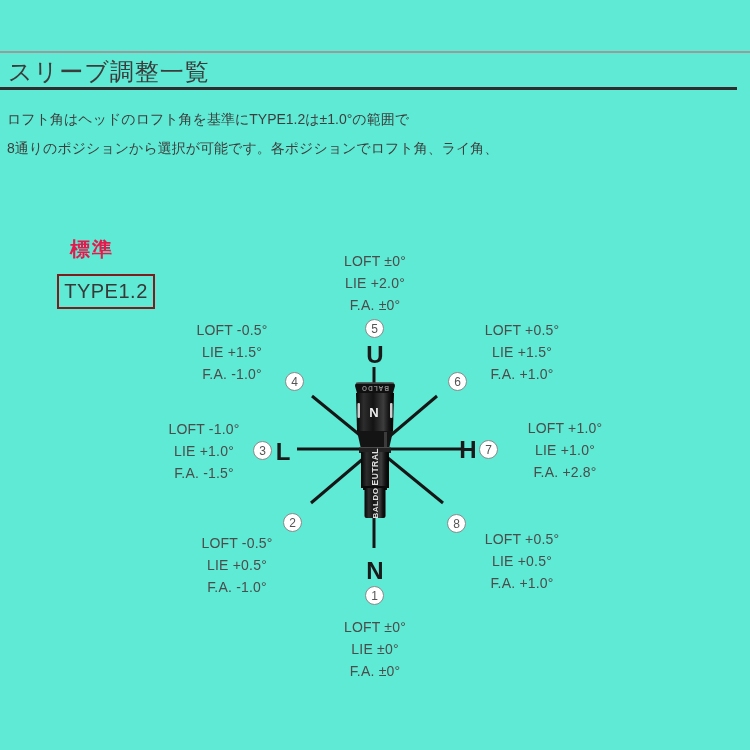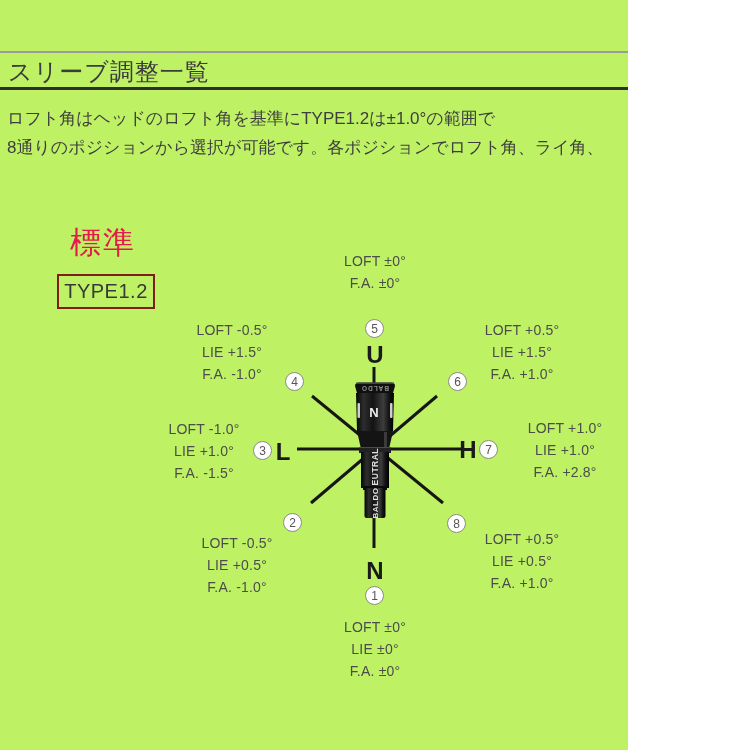--- a/index.html
+++ b/index.html
@@ -1,25 +1,25 @@
 <!DOCTYPE html>
 <html><head>
 <meta charset="utf-8">
 <style>
   html, body { margin: 0; padding: 0; background: #ffffff; }
   body { font-family: "Liberation Sans", "DejaVu Sans", sans-serif; }
-  .page { position: relative; width: 628px; height: 750px; background: #bef264; overflow: hidden; }
+  .page { position: relative; width: 750px; height: 750px; background: #5eead4; overflow: hidden; }
 
   .top-rule   { position: absolute; left: 0; top: 51px; width: 750px; height: 2px; background: #9b9b9b; }
   .title      { position: absolute; left: 8px; top: 56px; font-size: 24px; color: #3c3c3c; letter-spacing: 1px; }
   .title-rule { position: absolute; left: 0; top: 87px; width: 737px; height: 3px; background: #2e2e2e; }
 
-  .intro { position: absolute; left: 7px; top: 105px; font-size: 17px; line-height: 28.5px; color: #3e3e3e; }
+  .intro { position: absolute; left: 7px; top: 105px; font-size: 14px; line-height: 28.5px; color: #3e3e3e; }
 
-  .standard  { position: absolute; left: 70px; top: 222px; font-size: 31px; font-weight: normal; color: #e5194b; letter-spacing: 2px; }
+  .standard  { position: absolute; left: 70px; top: 236px; font-size: 20px; font-weight: bold; color: #e5194b; letter-spacing: 2px; }
   .type-box  { position: absolute; left: 57px; top: 274px; width: 94px; height: 31px; border: 2px solid #7f1d1d;
                display: flex; align-items: center; justify-content: center; font-size: 20px; color: #383838; letter-spacing: 0.5px; }
 
   svg.diagram { position: absolute; left: 0; top: 0; }
   svg.diagram line { stroke: #161616; stroke-width: 3; }
 
   .pos-labels { position: absolute; width: 200px; text-align: center; font-size: 14px; line-height: 22px;
                 color: #4c4c4c; letter-spacing: 0.2px; white-space: nowrap; }
   .t5 { left: 275px; top: 250px; }
   .t4 { left: 132px; top: 319px; }
@@ -108,20 +108,21 @@
       <text x="375" y="470" transform="rotate(-90 375 470)" class="vert-text">NEUTRAL</text>
 
       <rect x="363" y="486" width="24" height="4" fill="#0b0b0b"></rect>
       <rect x="364.5" y="488" width="21" height="30" rx="2" fill="url(#metal)"></rect>
       <text x="375" y="503" transform="rotate(-90 375 503)" class="vert-text vert-sm">BALDO</text>
     </g>
   </svg>
 
   <div class="pos-labels t5">
     <div>LOFT ±0°</div>
+    <div>LIE +2.0°</div>
     <div>F.A. ±0°</div>
   </div>
   <span class="num-circle c5">5</span>
   <div class="pos-letter lu">U</div>
 
   <div class="pos-labels t4">
     <div>LOFT -0.5°</div>
     <div>LIE +1.5°</div>
     <div>F.A. -1.0°</div>
   </div>

